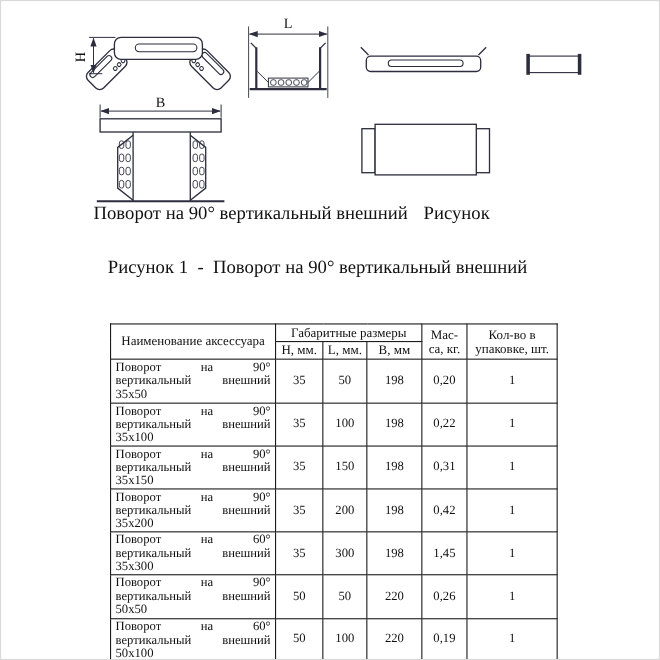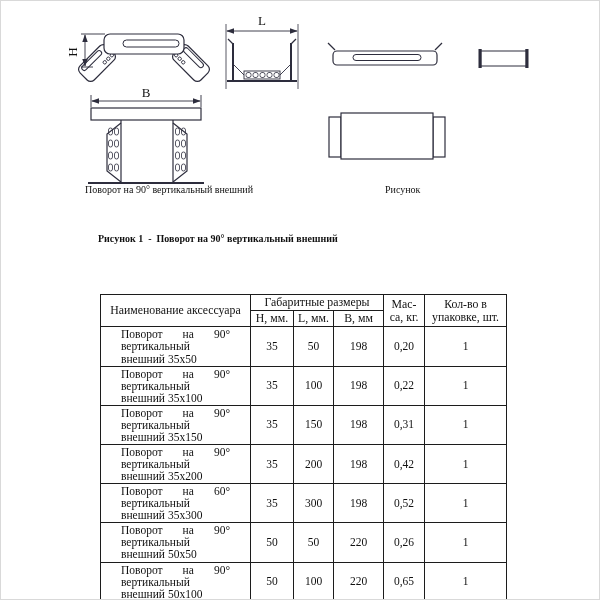--- a/index.html
+++ b/index.html
@@ -1,33 +1,33 @@
 <!DOCTYPE html>
 <html><head>
 <meta charset="utf-8">
 <style>
   html,body{margin:0;padding:0;background:#fff;}
   #page{position:relative;width:600px;height:600px;background:#ffffff;
         border:1px solid #d9d9d9;box-sizing:border-box;overflow:hidden;
         font-family:"Liberation Serif", serif;color:#111;}
   #drawings{position:absolute;left:0;top:0;}
-  .cap{position:absolute;font-size:10px;color:#111;white-space:nowrap;}
+  .cap{position:absolute;font-size:17px;color:#111;white-space:nowrap;}
   #cap-bend{left:84px;top:183px;width:210px;}
   #cap-cover{left:384px;top:183px;}
-  #cap-figure{left:97px;top:232px;white-space:pre;font-weight:bold;}
+  #cap-figure{left:97px;top:232px;white-space:pre;}
   
   #spec-table{position:absolute;left:99px;top:293px;width:406px;
       border-collapse:collapse;table-layout:fixed;
       font-family:"Liberation Serif", serif;font-size:11.5px;color:#111;}
   #spec-table th,#spec-table td{border:1px solid #1c1c1c;font-weight:normal;
       text-align:center;vertical-align:middle;padding:1px 2px;line-height:1.12;}
   #spec-table thead th{font-size:11.8px;}
   #spec-table tbody tr{height:25px;}
   #spec-table td.c-name{text-align:justify;text-align-last:left;
-      padding:1px 20px;line-height:1.05;}
+      padding:1px 4px;line-height:1.05;}
 </style>
 </head>
 <body>
 
 <div id="page">
 
   <svg id="drawings" width="600" height="230" viewBox="0 0 600 230">
     <defs>
       <marker id="arr" viewBox="0 0 10 10" refX="9" refY="5" markerWidth="9" markerHeight="9" orient="auto-start-reverse">
         <path d="M0,1.5 L10,5 L0,8.5 z" fill="#2d2d3d"></path>
@@ -203,38 +203,38 @@
       <td>198</td>
       <td>0,42</td>
       <td>1</td>
     </tr>
 
     <tr>
       <td class="c-name">Поворот на 60° вертикальный внешний 35x300</td>
       <td>35</td>
       <td>300</td>
       <td>198</td>
-      <td>0,52</td>
+      <td>1,45</td>
       <td>1</td>
     </tr>
 
     <tr>
       <td class="c-name">Поворот на 90° вертикальный внешний 50x50</td>
       <td>50</td>
       <td>50</td>
       <td>220</td>
       <td>0,26</td>
       <td>1</td>
     </tr>
 
     <tr>
-      <td class="c-name">Поворот на 90° вертикальный внешний 50x100</td>
+      <td class="c-name">Поворот на 60° вертикальный внешний 50x100</td>
       <td>50</td>
       <td>100</td>
       <td>220</td>
-      <td>0,65</td>
+      <td>0,19</td>
       <td>1</td>
     </tr>
 
   </tbody>
   </table>
 
 </div>
 
 </body></html>

